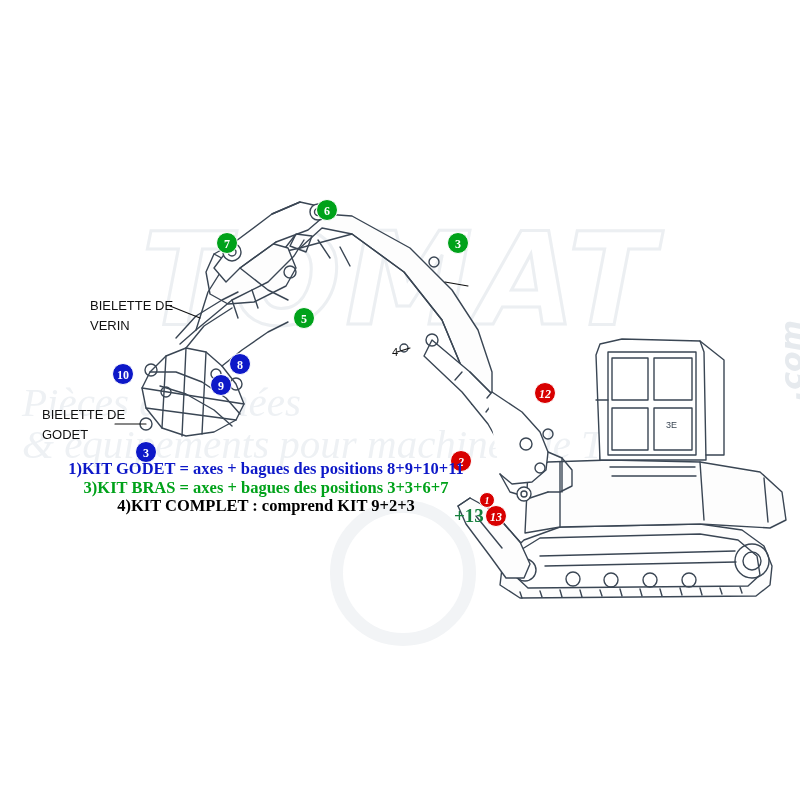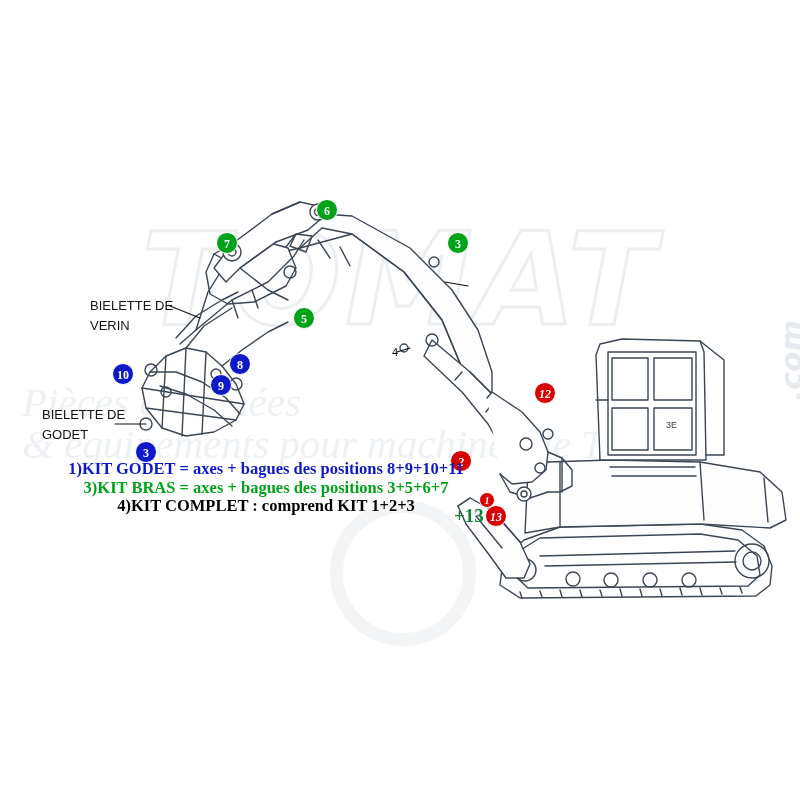--- a/index.html
+++ b/index.html
@@ -279,20 +279,20 @@
 VERIN</div>
   <div class="lbl" style="left:42px; top:405px;">BIELETTE DE
 GODET</div>
   <div class="tag13" style="left:454px; top:505px;">+13</div>
 
   <div class="legend">
     <div class="lg-1">
       <span>1)</span><span>KIT GODET = axes + bagues des positions 8+9+10+11</span>
     </div>
     <div class="lg-3">
-      <span>3)</span><span>KIT BRAS = axes + bagues des positions 3+5+6+7</span>
+      <span>3)</span><span>KIT BRAS = axes + bagues des positions 3+3+6+7</span>
     </div>
     <div class="lg-4">
-      <span>4)</span><span>KIT COMPLET : comprend KIT 1+2+3</span>
+      <span>4)</span><span>KIT COMPLET : comprend KIT 9+2+3</span>
     </div>
   </div>
 
 </div>
 
 </body></html>

